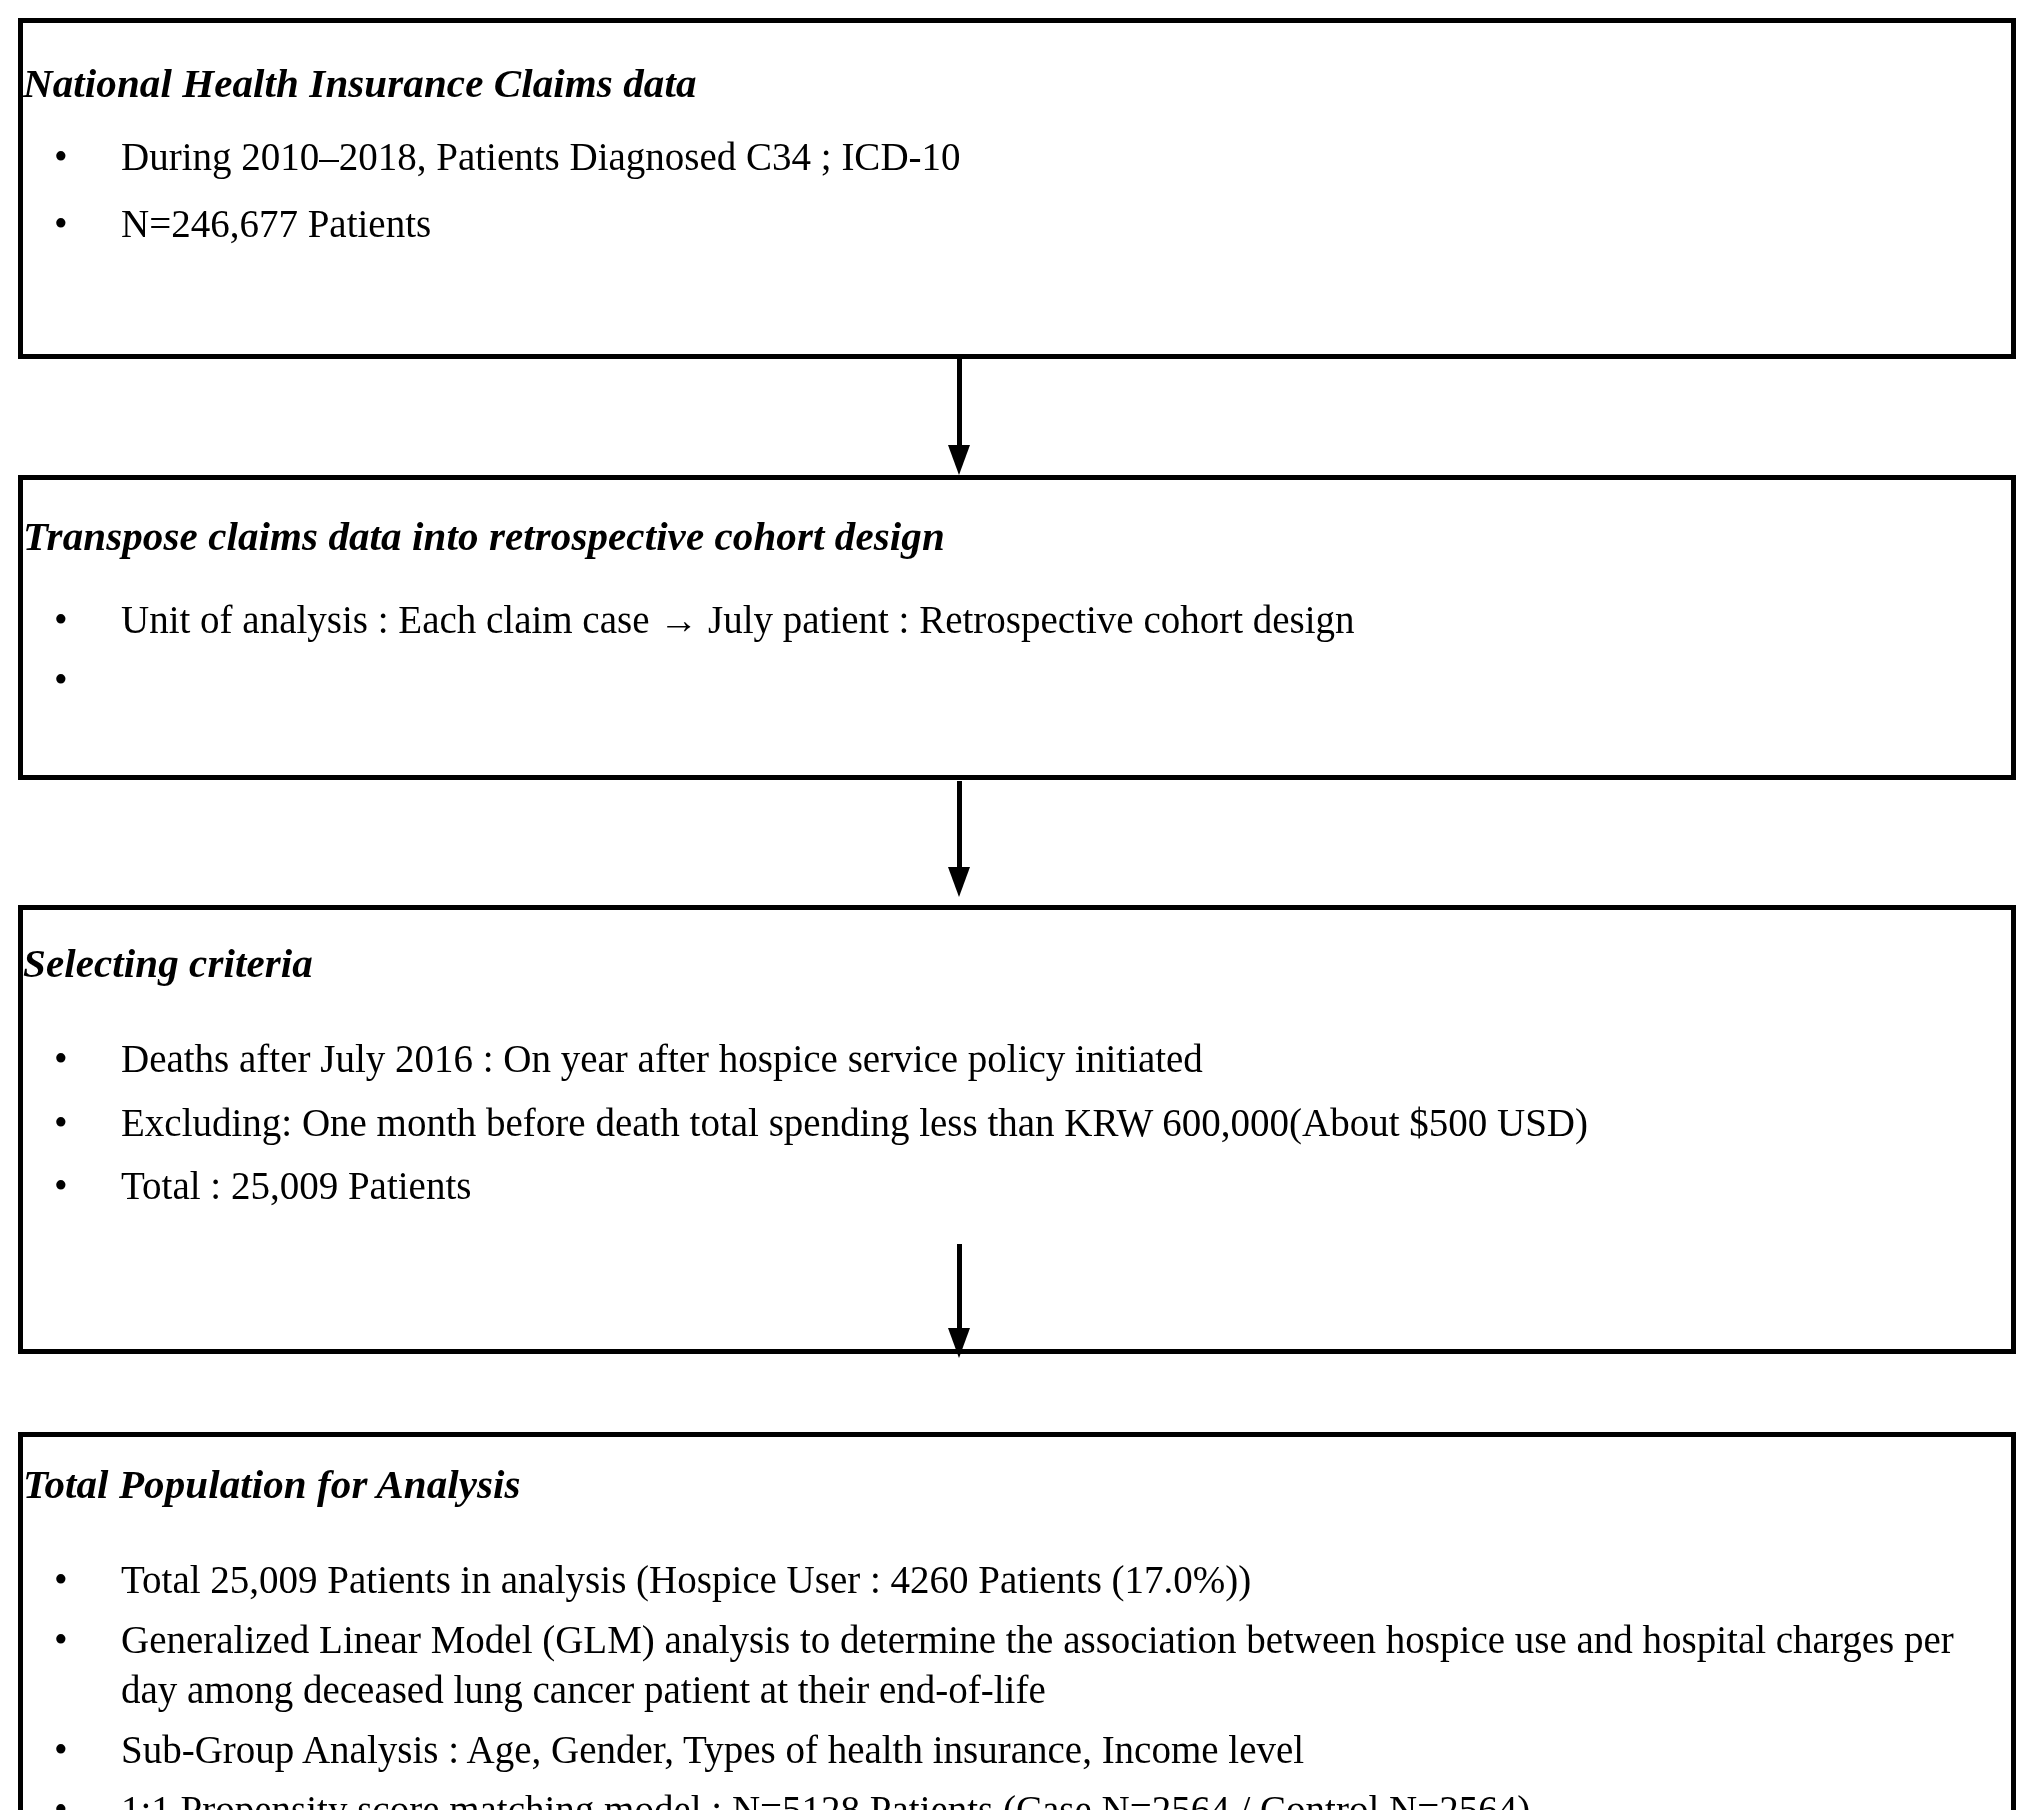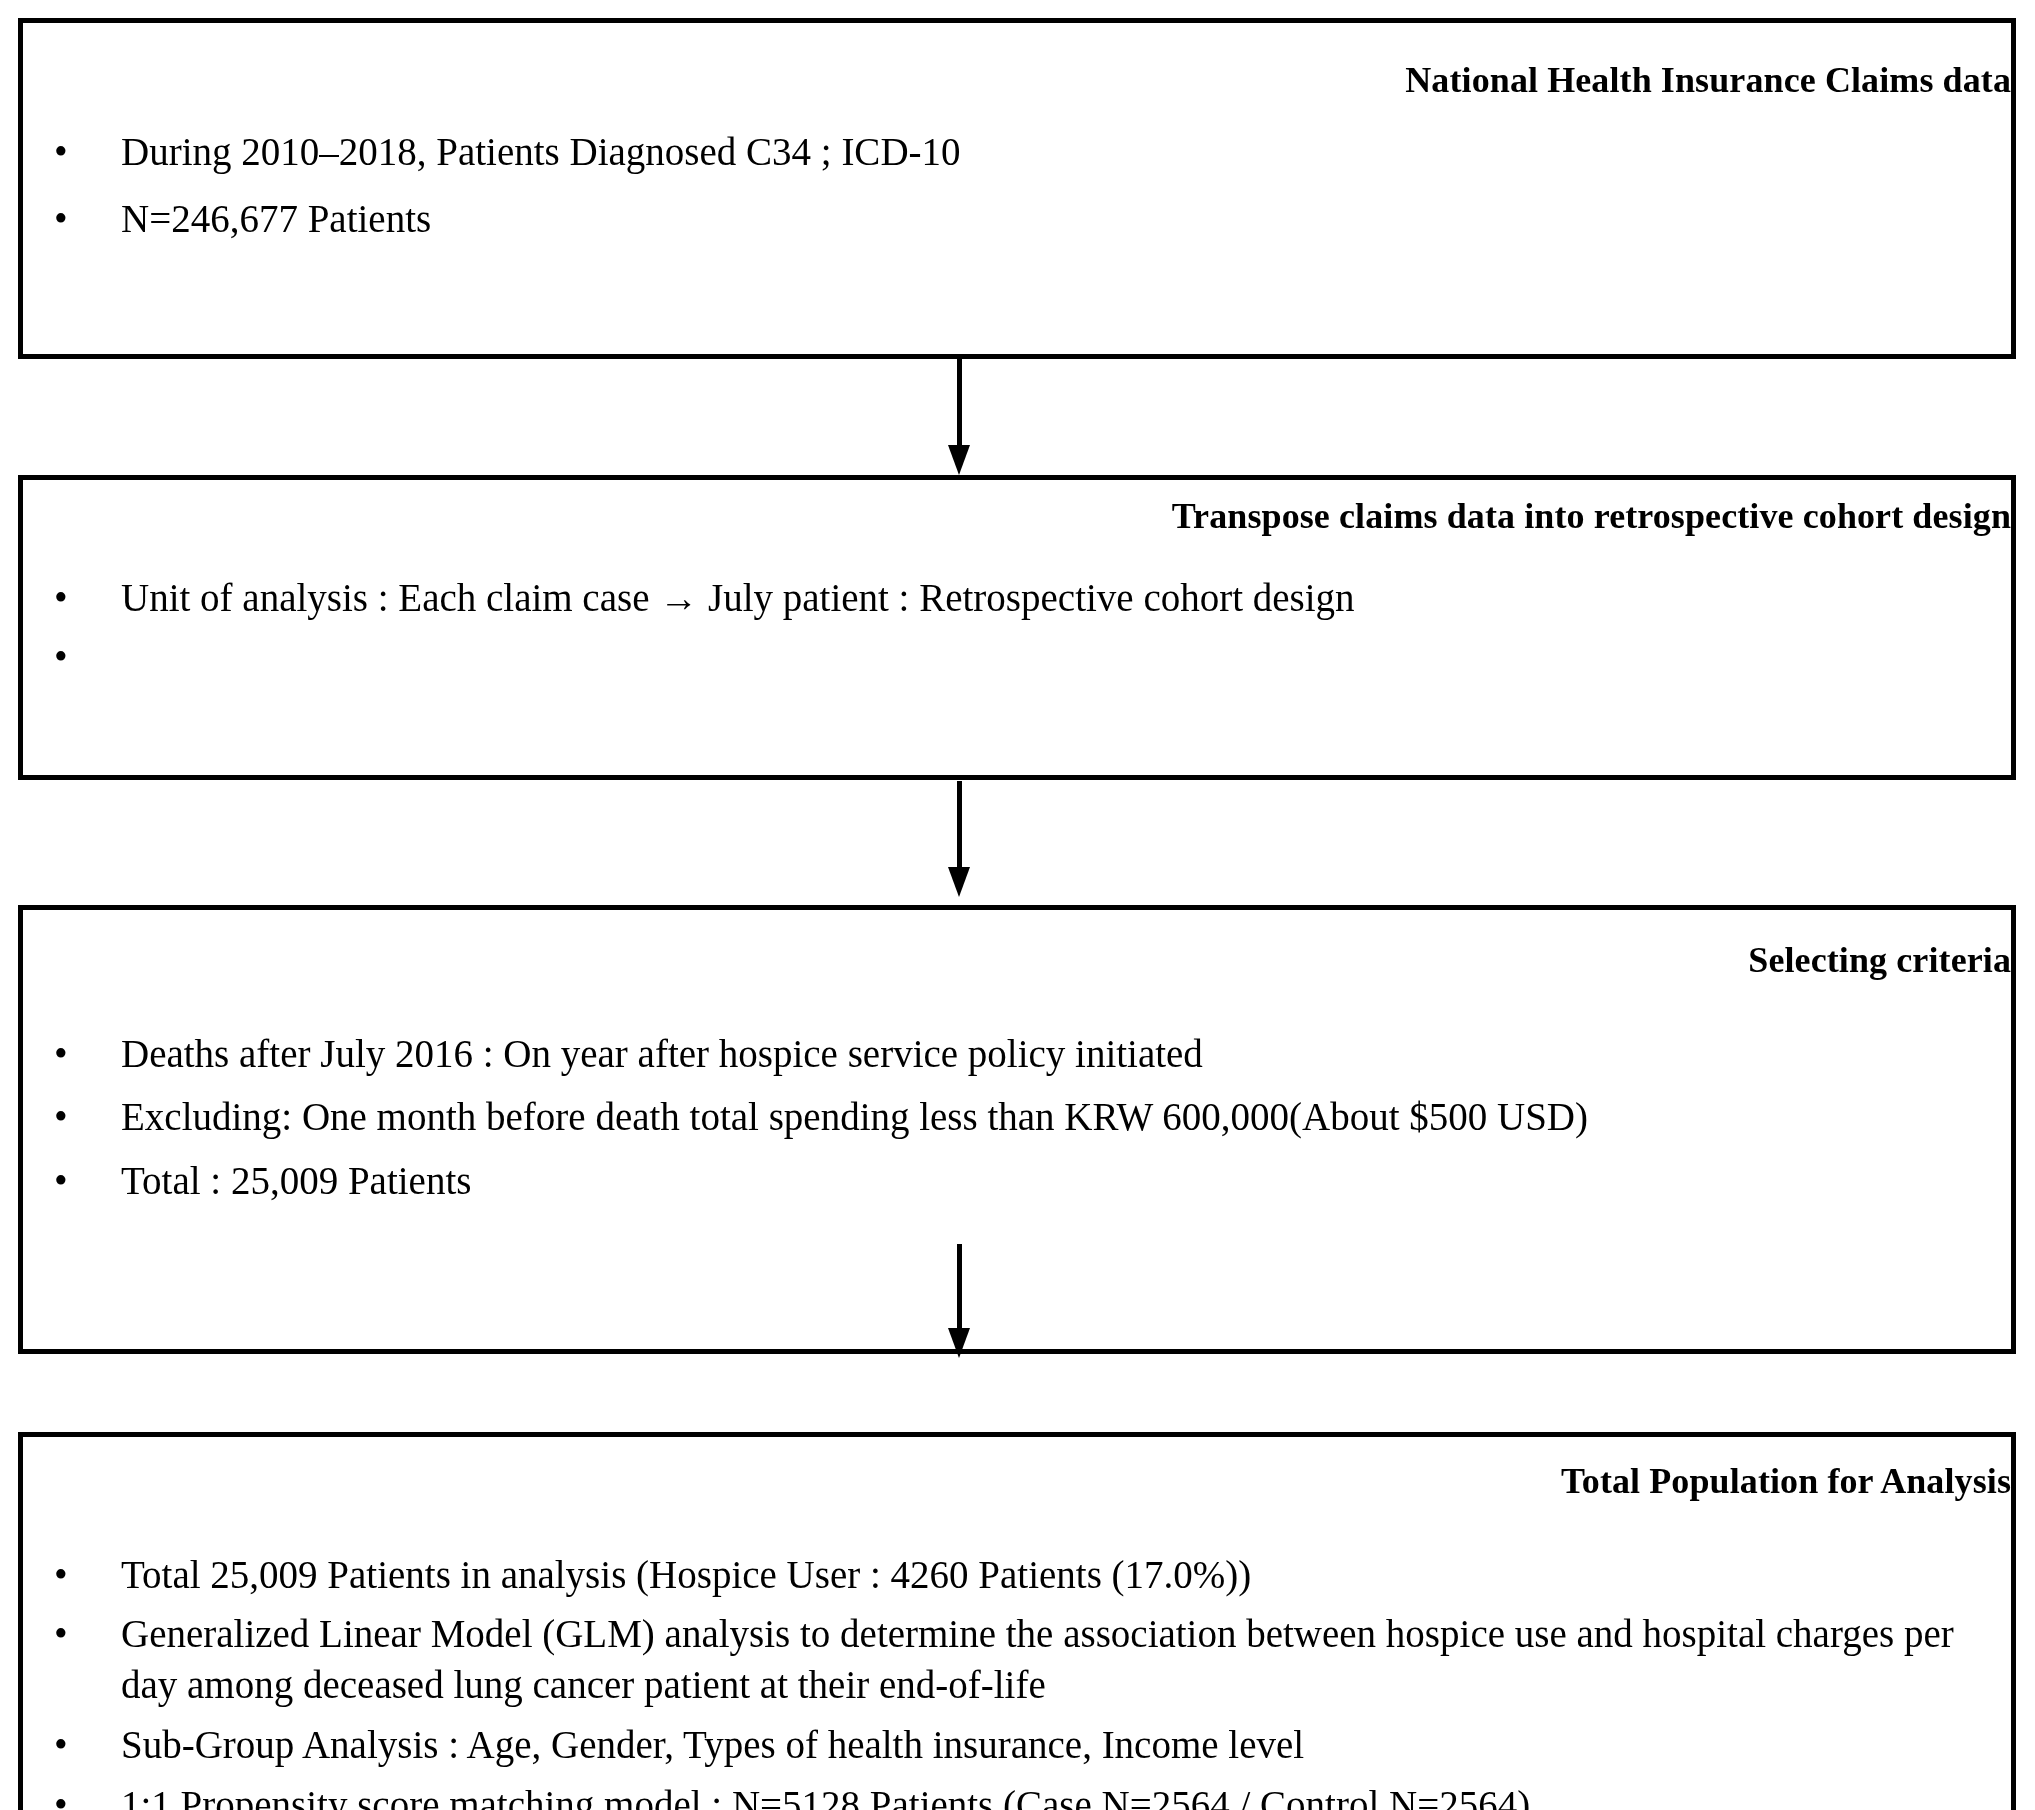--- a/index.html
+++ b/index.html
@@ -28,26 +28,27 @@
   .node-box {
     position: absolute;
     left: 18px;
     width: 1998px;
     box-sizing: border-box;
     border: 5.2px solid #000000;
     background: #ffffff;
   }
 
   .box-title {
-    text-align: right;
+    text-align: left;
     font-weight: bold;
-    font-size: 36px;
+    font-size: 41px;
     line-height: 1.05;
     letter-spacing: 0.1px;
     white-space: nowrap;
+    font-style: italic;
   }
 
   .bullet-list {
     list-style: none;
     margin: 0;
     padding: 0;
   }
 
   .bullet-item {
     position: relative;
@@ -82,21 +83,21 @@
   }
   #box-source-data .box-title { padding-top: 39px; }
   #box-source-data .bullet-list { margin-top: 27px; }
   #box-source-data .bullet-item { margin-bottom: 16.7px; }
 
   
   #box-transpose {
     top: 475px;
     height: 305px;
   }
-  #box-transpose .box-title { padding-top: 18px; }
+  #box-transpose .box-title { padding-top: 18px; margin-top: 17px; }
   #box-transpose .bullet-list { margin-top: 37px; }
   #box-transpose .bullet-item { margin-bottom: 9px; }
 
   
   #box-criteria {
     top: 905px;
     height: 449px;
   }
   #box-criteria .box-title { padding-top: 32px; }
   #box-criteria .bullet-list { margin-top: 49px; }

